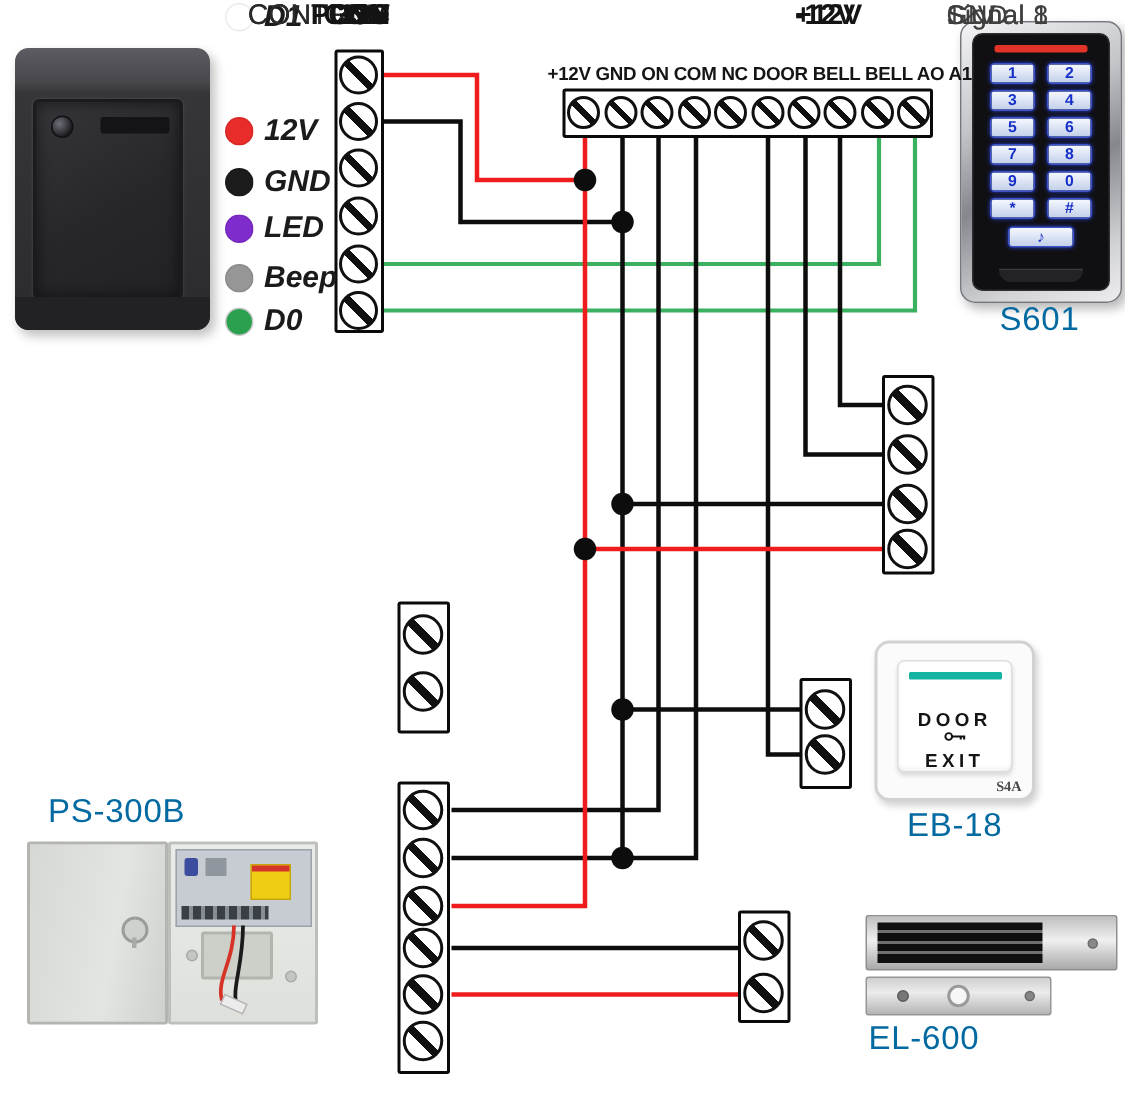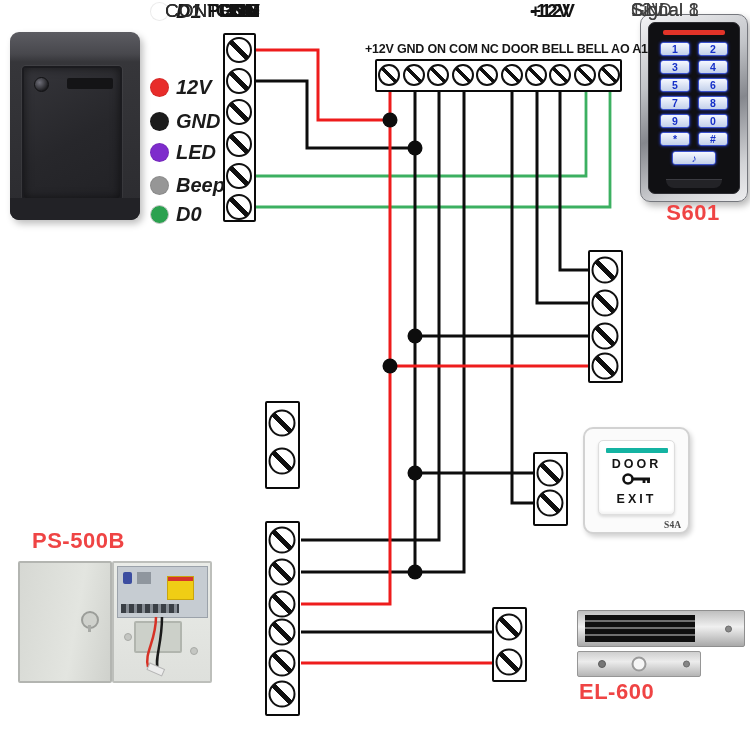--- a/index.html
+++ b/index.html
@@ -19,21 +19,21 @@
   #block-push{left:265px;top:521px;width:35px;height:195px;}
   #block-eb18{left:533px;top:452px;width:35px;height:74px;}
   #block-el600{left:492px;top:607px;width:35px;height:75px;}
   .screw{position:absolute;border:2.5px solid #101010;border-radius:50%;box-sizing:border-box;
          background-color:#fff;
          background-image:linear-gradient(45deg,transparent 42%,#101010 42%,#101010 58%,transparent 58%);
          transform:translate(-50%,-50%);}
 
   
   .abs{position:absolute;z-index:4;white-space:pre;}
-  .devlabel{font-size:22px;font-weight:700;color:#ef4444;letter-spacing:0.5px;}
+  .devlabel{font-size:22px;font-weight:400;color:#0369a1;letter-spacing:0.5px;}
   #label-pcd100{left:26px;top:234px;}
   #label-s601{left:640px;top:200px;width:106px;text-align:center;}
   #label-ps300b{left:32px;top:528px;}
   #label-eb18{left:583px;top:537px;width:107px;text-align:center;}
   #label-el600{left:579px;top:679px;}
 
   .legend-row{position:absolute;left:150px;display:flex;align-items:center;gap:7px;z-index:4;font-style:italic;}
   .legend-row:nth-of-type(1){top:41px;}
   .legend-row:nth-of-type(2){top:76px;}
   .legend-row:nth-of-type(3){top:110px;}
@@ -118,21 +118,21 @@
   .ps-wires{position:absolute;left:0;top:0;}
 
   
   #dev-eb18{position:absolute;left:583px;top:427px;width:107px;height:107px;box-sizing:border-box;z-index:3;
     background:#fbfbfb;border:2px solid #d2d2d2;border-radius:10px;box-shadow:2px 3px 5px rgba(0,0,0,0.18);}
   .eb-btn{position:absolute;inset:11px 13px 17px 13px;background:#fff;border:1.5px solid #dedede;border-radius:5px;
     box-shadow:0 2px 3px rgba(0,0,0,0.12), inset 0 -2px 3px rgba(0,0,0,0.05);
     display:flex;flex-direction:column;align-items:center;}
   .eb-bar{margin-top:7px;width:62px;height:5px;background:#14b3a2;border-radius:1px;flex:none;}
   .eb-door,.eb-exit{font-size:12.5px;font-weight:700;letter-spacing:3px;color:#141414;}
-  .eb-door{margin-top:4px;}
+  .eb-door{margin-top:20px;}
   .eb-exit{margin-top:5px;}
   .eb-brand{position:absolute;bottom:2px;right:7px;font-size:9.5px;font-weight:700;color:#4a4a4a;
     font-family:"Liberation Serif",serif;z-index:4;}
 
   
   #el-top{position:absolute;left:577px;top:610px;width:168px;height:37px;box-sizing:border-box;z-index:3;
     background:linear-gradient(#bfbfbf,#f0f0f0 45%,#a9a9a9);border:1px solid #8f8f8f;border-radius:2px;}
   .el-face{position:absolute;left:7px;top:4px;width:110px;height:27px;
     background:linear-gradient(180deg,#0f0f0f 0 5px,#6f6f6f 5px 7px,#0f0f0f 7px 12px,#6f6f6f 12px 14px,#0f0f0f 14px 19px,#6f6f6f 19px 21px,#0f0f0f 21px 27px);}
   .el-dot{position:absolute;border-radius:50%;}
@@ -296,21 +296,21 @@
         <span class="kp-key">0</span>
         <span class="kp-key">*</span>
         <span class="kp-key">#</span>
       </div>
       <span class="kp-bell">♪</span>
       <div class="kp-notch"></div>
     </div>
   </div>
   <div class="abs devlabel" id="label-s601">S601</div>
 
-  <div class="abs devlabel" id="label-ps300b">PS-500B</div>
+  <div class="abs devlabel" id="label-ps300b">PS-300B</div>
   <div id="dev-ps300b">
     <div class="ps-door">
       <div class="ps-lock"></div>
     </div>
     <div class="ps-body">
       <div class="ps-pcb">
         <div class="ps-cap"></div>
         <div class="ps-relay"></div>
         <div class="ps-sticker"></div>
         <div class="ps-tstrip"></div>
@@ -331,20 +331,21 @@
       <div class="eb-bar"></div>
       <div class="eb-door">DOOR</div>
       <svg width="34" height="16" viewBox="0 0 34 16">
         <circle cx="8" cy="8" r="4.5" fill="none" stroke="#111" stroke-width="2.6"></circle>
         <path d="M12.5 8 H30 M24 8 V12 M28.5 8 V12" fill="none" stroke="#111" stroke-width="2.8"></path>
       </svg>
       <div class="eb-exit">EXIT</div>
     </div>
     <div class="eb-brand">S4A</div>
   </div>
+  <div class="abs devlabel" id="label-eb18">EB-18</div>
 
   <div id="el-top">
     <div class="el-face"></div>
     <div class="el-dot"></div>
   </div>
   <div id="el-bottom">
     <div class="el-dot el-hole-l"></div>
     <div class="el-dot el-hole-c"></div>
     <div class="el-dot el-hole-r"></div>
   </div>

